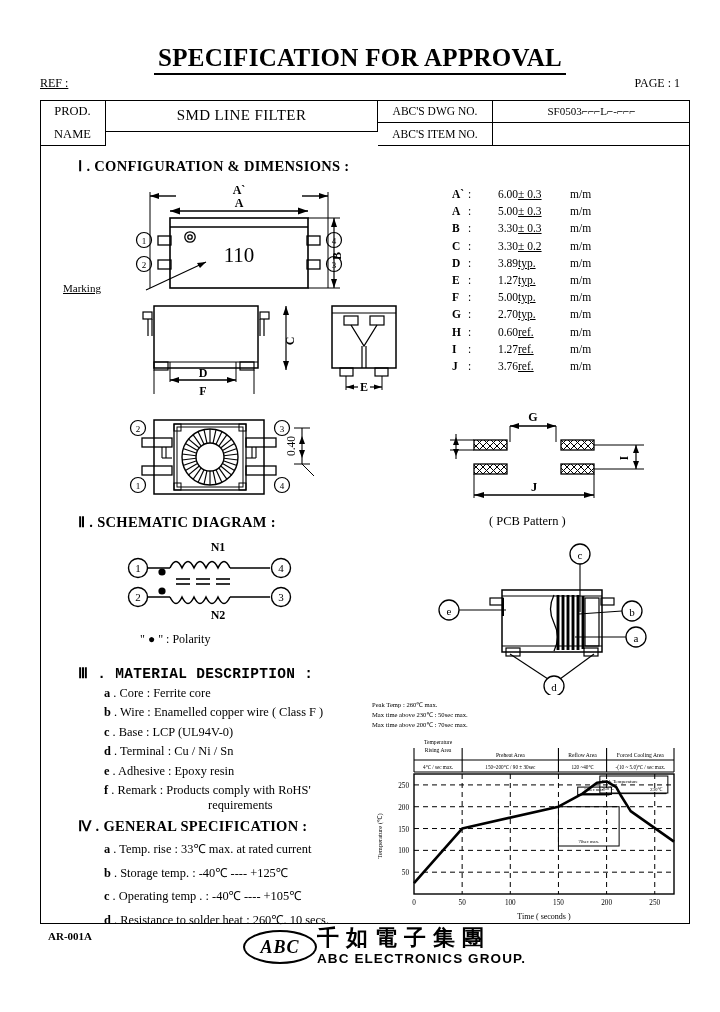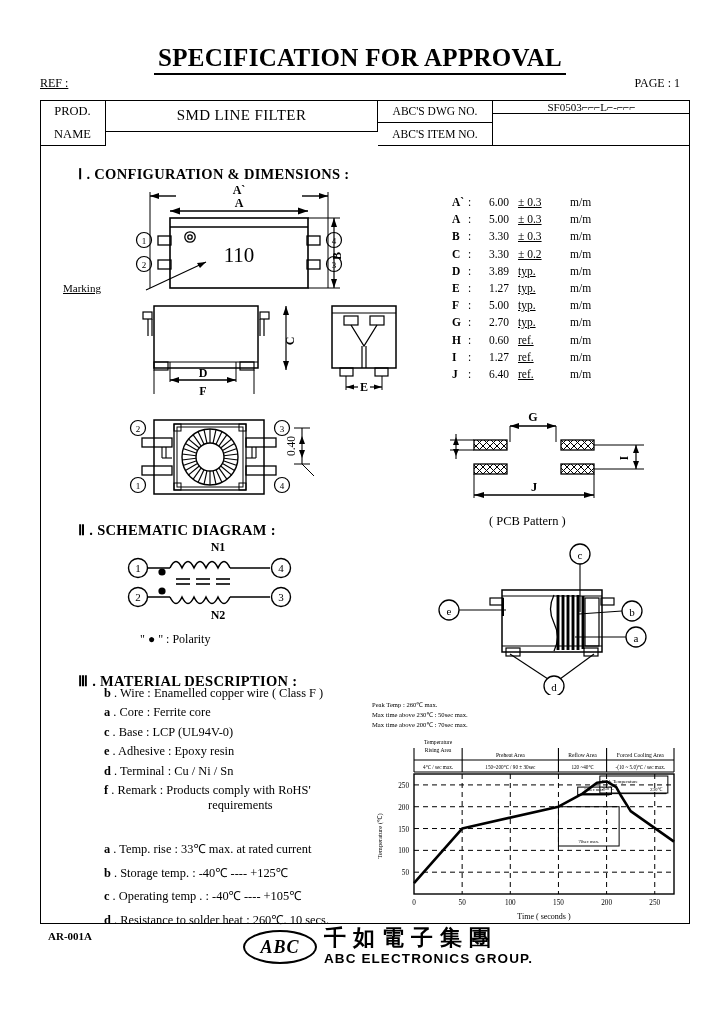--- a/index.html
+++ b/index.html
@@ -50,42 +50,41 @@
     border-bottom:1.2px solid #000;
     display:flex; align-items:center; justify-content:center;
     font-size:12.5px;
     overflow:hidden;
   }
   .tb-prod      { left:0;     top:0;  width:66px;  height:23px; border-bottom:0; }
   .tb-name      { left:0;     top:23px; width:66px; height:23px; }
   .tb-product   { left:66px;  top:0;  width:272px; height:32px; font-size:15px; letter-spacing:.4px; }
   .tb-dwglabel  { left:338px; top:0;  width:115px; height:23px; font-size:11.5px; }
   .tb-itemlabel { left:338px; top:23px;width:115px; height:23px; font-size:11.5px; }
-  .tb-dwgval    { left:453px; top:0;  width:197px; height:14px; border-right:0; font-size:11px; }
+  .tb-dwgval    { left:453px; top:0;  width:197px; height:23px; border-right:0; font-size:11px; }
   .tb-itemval   { left:453px; top:23px;width:197px; height:23px; border-right:0; }
 
   
   .sect-h {
     position:absolute;
     font-size:14.5px; font-weight:bold;
     letter-spacing:.3px;
     white-space:nowrap;
-    margin-top:8px;
   }
   #sec1 { left:78px;  top:158px; }
   #sec2 { left:78px;  top:514px; }
-  #sec3 { left:78px;  top:665px; }
+  #sec3 { left:78px;  top:665px;font-family:Liberation Mono, monospace; }
   #sec4 { left:78px;  top:818px; }
 
   
   .dimlist { position:absolute; left:452px; top:188px; }
   .dimrow { display:flex; align-items:baseline; height:17.2px; font-size:11.5px; }
   .dim-l { width:16px; font-weight:bold; }
   .dim-c { width:12px; }
-  .dim-v { width:38px; text-align:center;margin-top:8px; }
+  .dim-v { width:38px; text-align:right; }
   .dim-t { width:52px;text-decoration:underline; }
   .dim-u { width:34px; }
 
   
   svg { display:block; }
   .dwg { position:absolute; }
 
   
   .mat-list { position:absolute; left:104px; top:686px; font-size:12.4px; }
   .mat-list li, .gen-list li { list-style:none; margin:0 0 4.4px 0; white-space:nowrap; }
@@ -104,21 +103,21 @@
 
   
   .footer-code { position:absolute; left:48px; top:930px; font-size:11px; font-weight:bold; }
   .logo-wrap { position:absolute; left:243px; top:926px; display:flex; align-items:flex-start; }
   .logo-oval {
     width:74px; height:34px; border:2.4px solid #000; border-radius:50%;
     display:flex; align-items:center; justify-content:center;
     font-style:italic; font-weight:bold; font-size:18px; letter-spacing:1px;
     margin-top:4px;
   }
-  .logo-txt { margin-left:7px; }
+  .logo-txt { }
   .logo-cn { font-size:22px; letter-spacing:7px; font-weight:bold; line-height:1.08;
              font-family:"DejaVu Sans", sans-serif; }
   .logo-en { font-size:13.5px; letter-spacing:1.1px; font-weight:bold;
              font-family:"Liberation Sans", sans-serif; margin-top:1px; }
 
   .pcb-cap { position:absolute; left:489px; top:514px; font-size:12.5px; }
   .polarity { position:absolute; left:140px; top:632px; font-size:12px; }
   .marking-lbl { position:absolute; left:63px; top:282px; font-size:11px; text-decoration:underline; }
 </style>
 </head>
@@ -441,21 +440,21 @@
     <div class="dimrow">
         <span class="dim-l">I</span>
         <span class="dim-c">:</span>
         <span class="dim-v">1.27</span>
         <span class="dim-t">ref.</span>
         <span class="dim-u">m/m</span>
       </div>
     <div class="dimrow">
         <span class="dim-l">J</span>
         <span class="dim-c">:</span>
-        <span class="dim-v">6.40</span>
+        <span class="dim-v">3.76</span>
         <span class="dim-t">ref.</span>
         <span class="dim-u">m/m</span>
       </div>
   </div>
 
   <div class="sect-h" id="sec2">Ⅱ . SCHEMATIC  DIAGRAM :</div>
 
   <div class="dwg" style="left:122px; top:535px;">
     <svg width="200" height="100" viewBox="0 0 200 100">
       <text x="96" y="16" font-size="12" text-anchor="middle" font-family="Liberation Serif, serif" font-weight="bold">N1</text>
@@ -535,31 +534,32 @@
       <circle cx="122" cy="146" r="10" fill="none" stroke="#000" stroke-width="1.3"></circle>
       <text x="122" y="150.5" font-size="11" text-anchor="middle" font-family="Liberation Serif, serif">d</text>
       <line x1="116" y1="139" x2="78" y2="114" stroke="#000" stroke-width="1.1"></line>
       <line x1="128" y1="139" x2="162" y2="114" stroke="#000" stroke-width="1.1"></line>
     </svg>
   </div>
 
   <div class="sect-h" id="sec3">Ⅲ . MATERIAL DESCRIPTION :</div>
   <div class="mat-list">
     <ul>
+      <li><span class="itk">a</span> <span>. Core : Ferrite core</span></li>
       <li><span class="itk">b</span> <span>. Wire : Enamelled copper wire ( Class F )</span></li>
-      <li><span class="itk">a</span> <span>. Core : Ferrite core</span></li>
       <li><span class="itk">c</span> <span>. Base : LCP  (UL94V-0)</span></li>
+      <li><span class="itk">d</span> <span>. Terminal : Cu / Ni / Sn</span></li>
       <li><span class="itk">e</span> <span>. Adhesive : Epoxy resin</span></li>
-      <li><span class="itk">d</span> <span>. Terminal : Cu / Ni / Sn</span></li>
       <li><span class="itk">f</span> <span>. Remark : Products comply with RoHS'</span>
         <span class="mat-cont">requirements</span>
       </li>
     </ul>
   </div>
 
+  <div class="sect-h" id="sec4">Ⅳ . GENERAL SPECIFICATION :</div>
   <div class="gen-list">
     <ul>
       <li><span class="itk">a</span> <span>. Temp. rise : 33℃ max. at rated current</span></li>
       <li><span class="itk">b</span> <span>. Storage temp. : -40℃ ---- +125℃</span></li>
       <li><span class="itk">c</span> <span>. Operating temp . : -40℃ ---- +105℃</span></li>
       <li><span class="itk">d</span> <span>. Resistance to solder heat : 260℃. 10 secs.</span></li>
     </ul>
   </div>
 
   <div class="reflow-notes">

